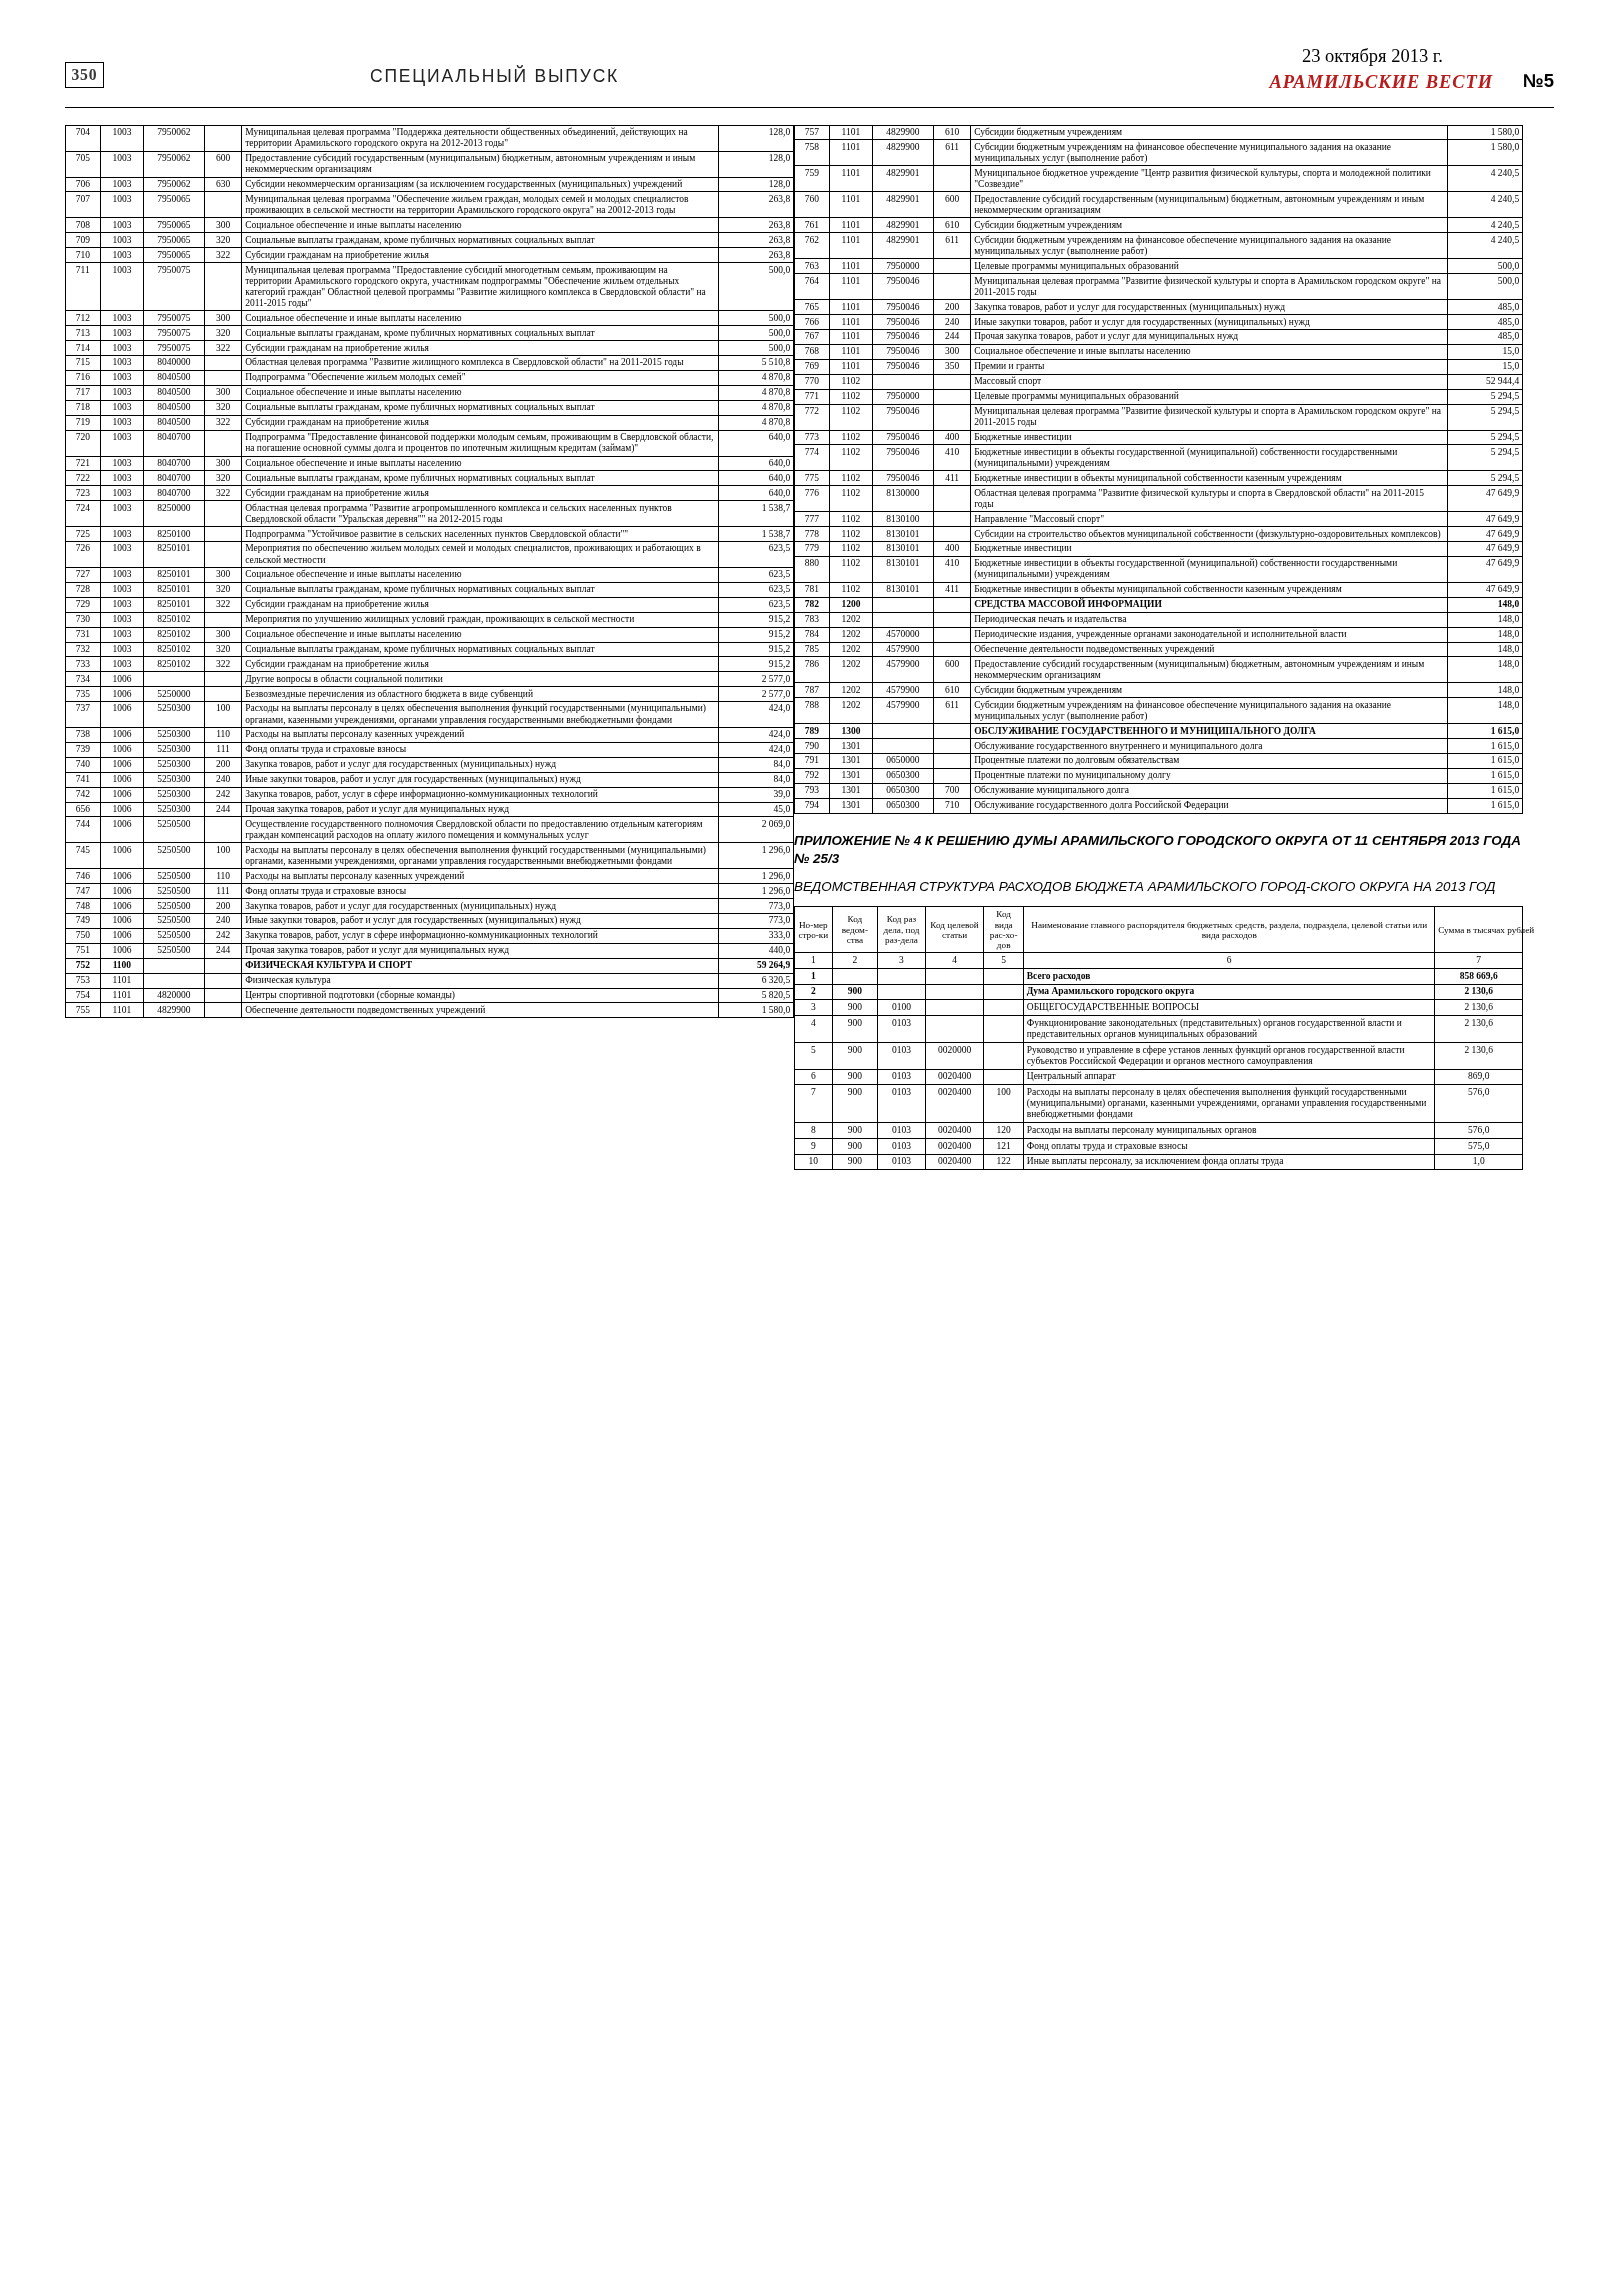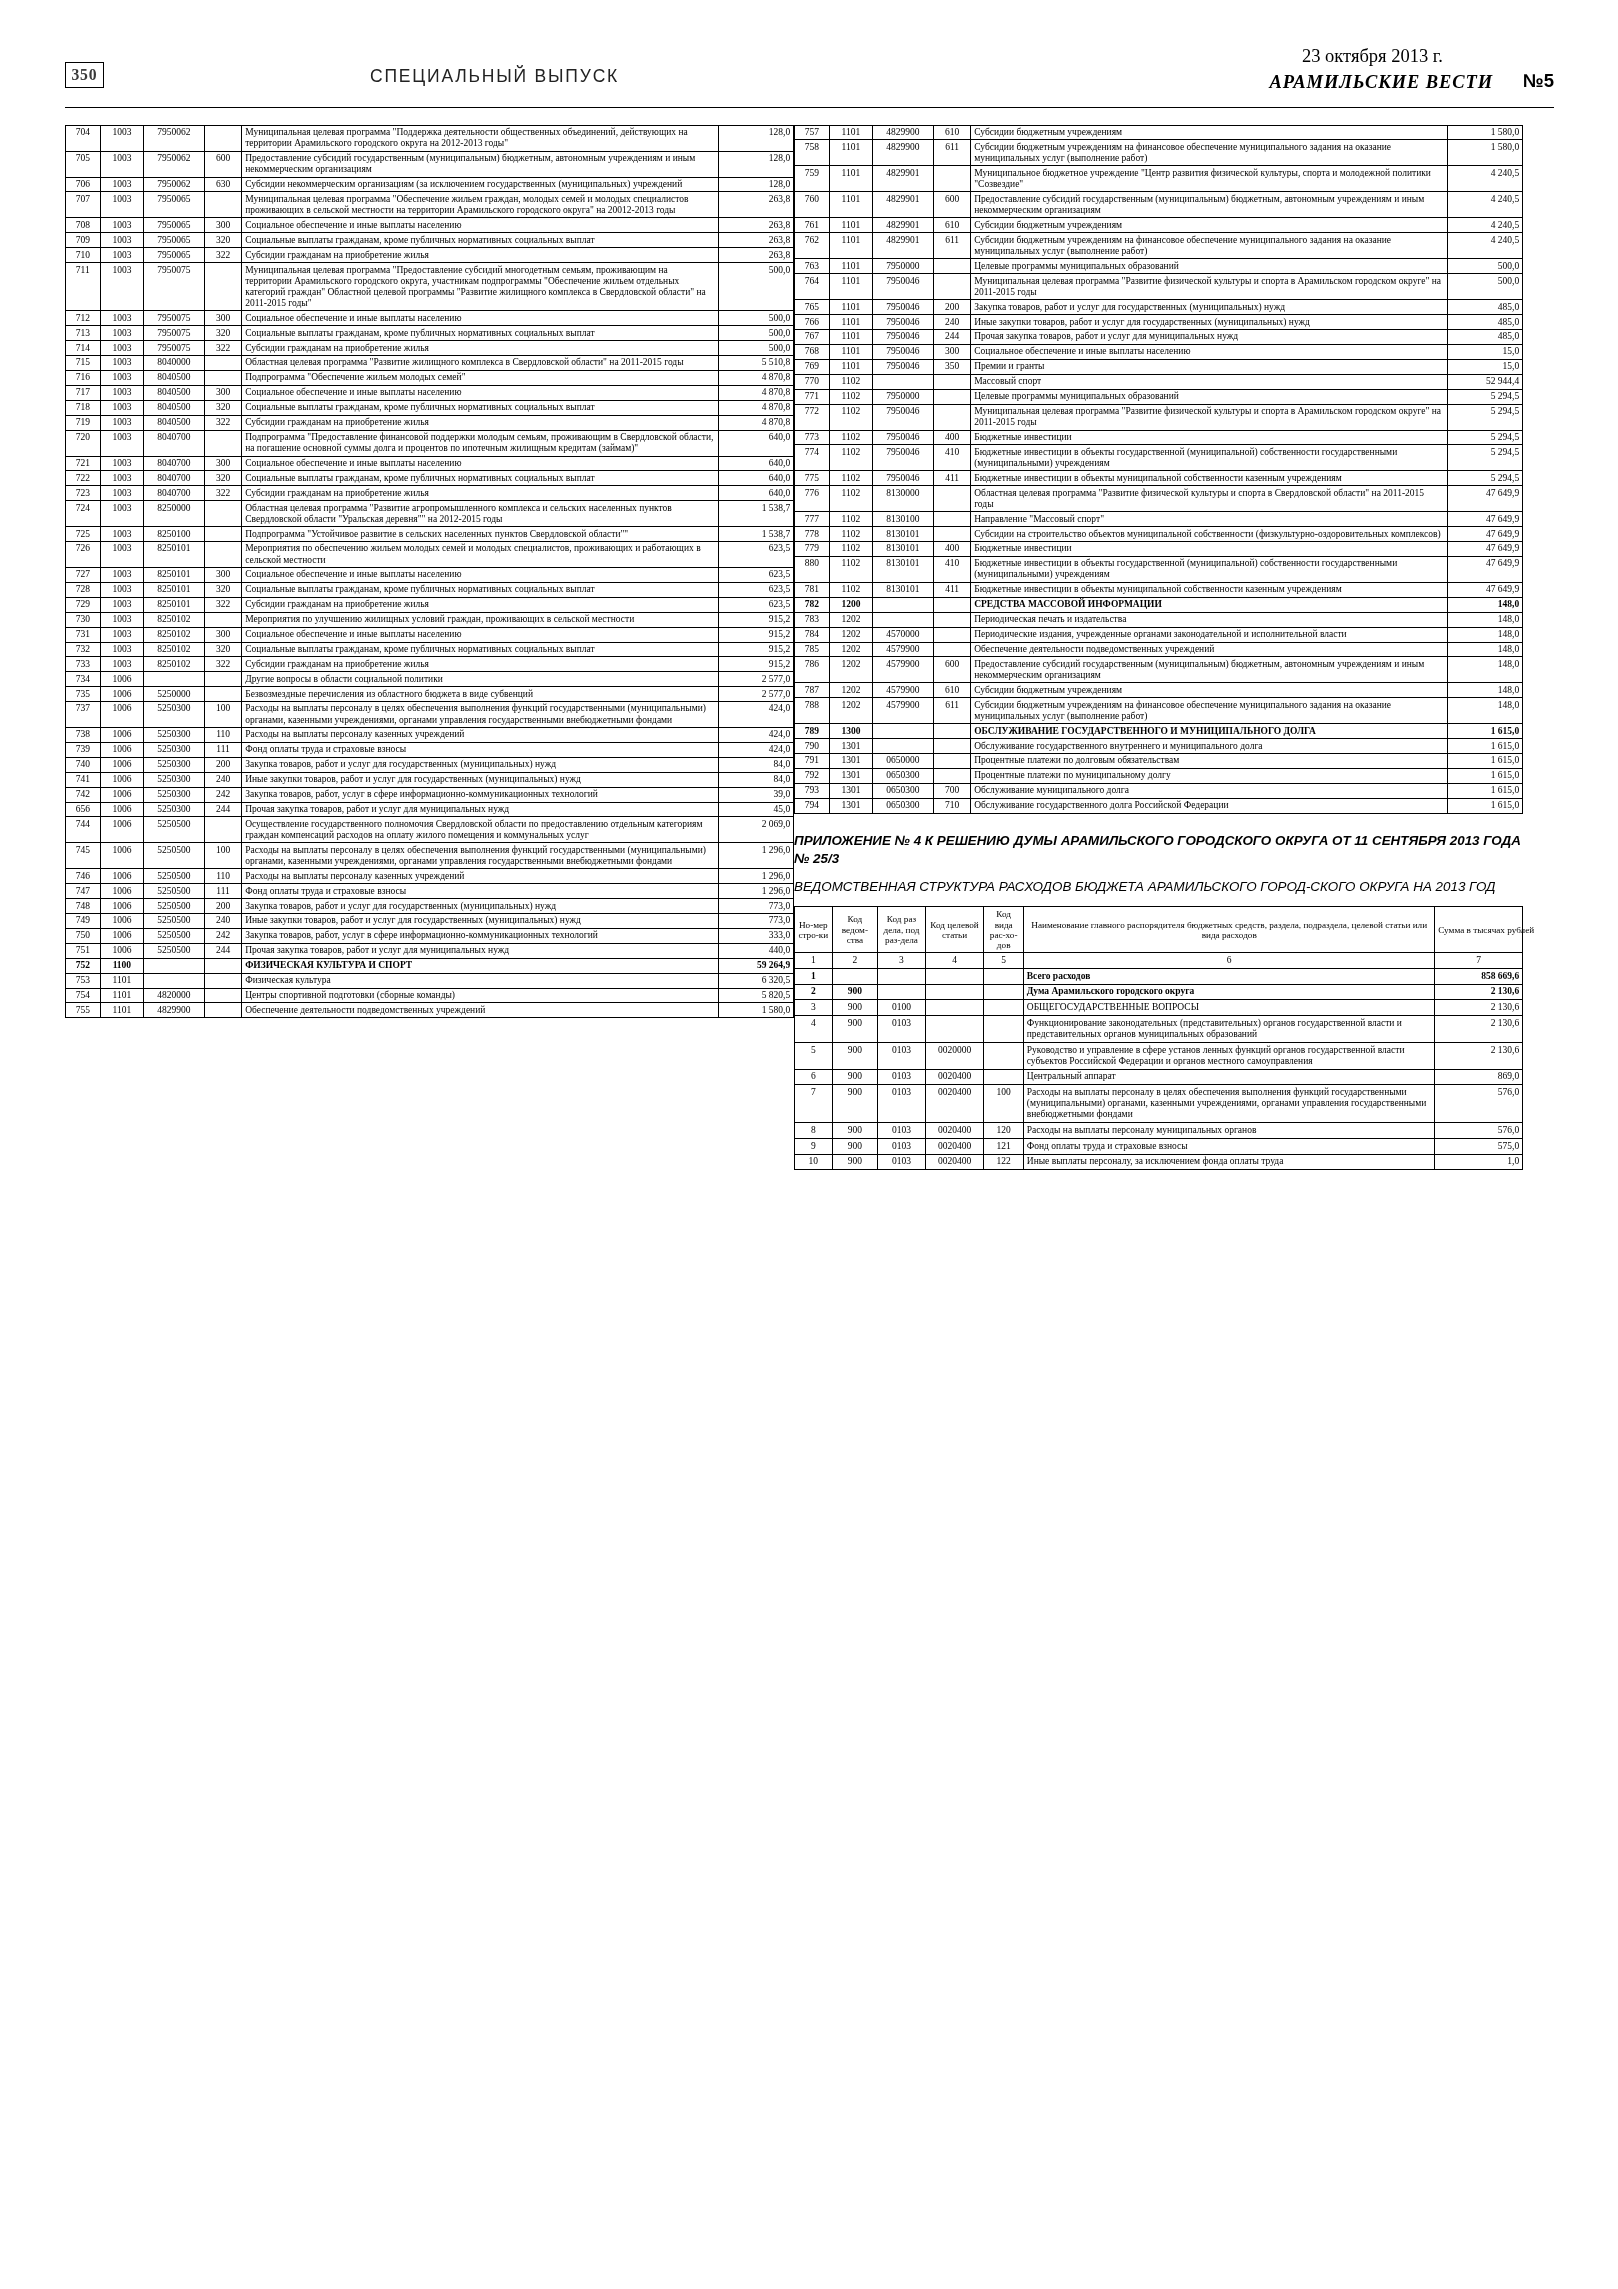--- a/index.html
+++ b/index.html
@@ -63,21 +63,21 @@
   }
   .brand {
     position: absolute;
     right: 61px;
     top: 29.5px;
     font-family: "Liberation Serif", serif;
     font-style: italic;
     font-weight: bold;
     font-size: 18.5px;
     letter-spacing: 0.9px;
-    color: #000000;
+    color: #b91c1c;
   }
   .issue-no {
     position: absolute;
     right: 0px;
     top: 28px;
     font-family: "Liberation Sans", sans-serif;
     font-weight: bold;
     font-size: 18.5px;
   }
 
@@ -151,21 +151,21 @@
     vertical-align: middle;
     font-size: 9.2px;
     line-height: 1.12;
   }
   .v-c1 { width: 31px; text-align: center; }
   .v-c2 { width: 39px; text-align: center; }
   .v-c3 { width: 41px; text-align: center; }
   .v-c4 { width: 52px; text-align: center; }
   .v-c5 { width: 33px; text-align: center; }
   .v-c6 { text-align: left; }
-  .v-c7 { width: 81px; text-align: right; padding-right: 4.6px; white-space: nowrap; }
+  .v-c7 { width: 81px; text-align: center; padding-right: 4.6px; white-space: nowrap; }
   tr.hdrnum td { text-align: center; }
   tr.b td { font-weight: bold; }
 </style>
 </head>
 <body>
 
 <div class="page">
 
   <div class="masthead">
     <div class="page-num-box">350</div>

